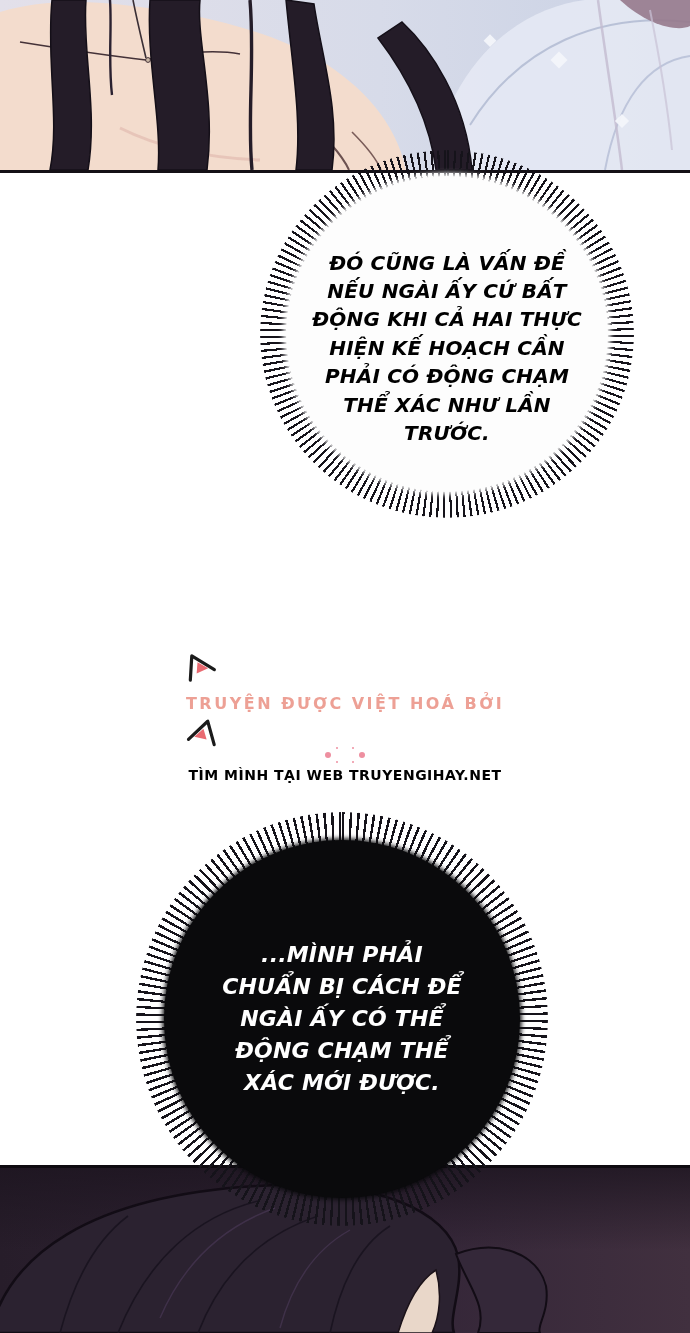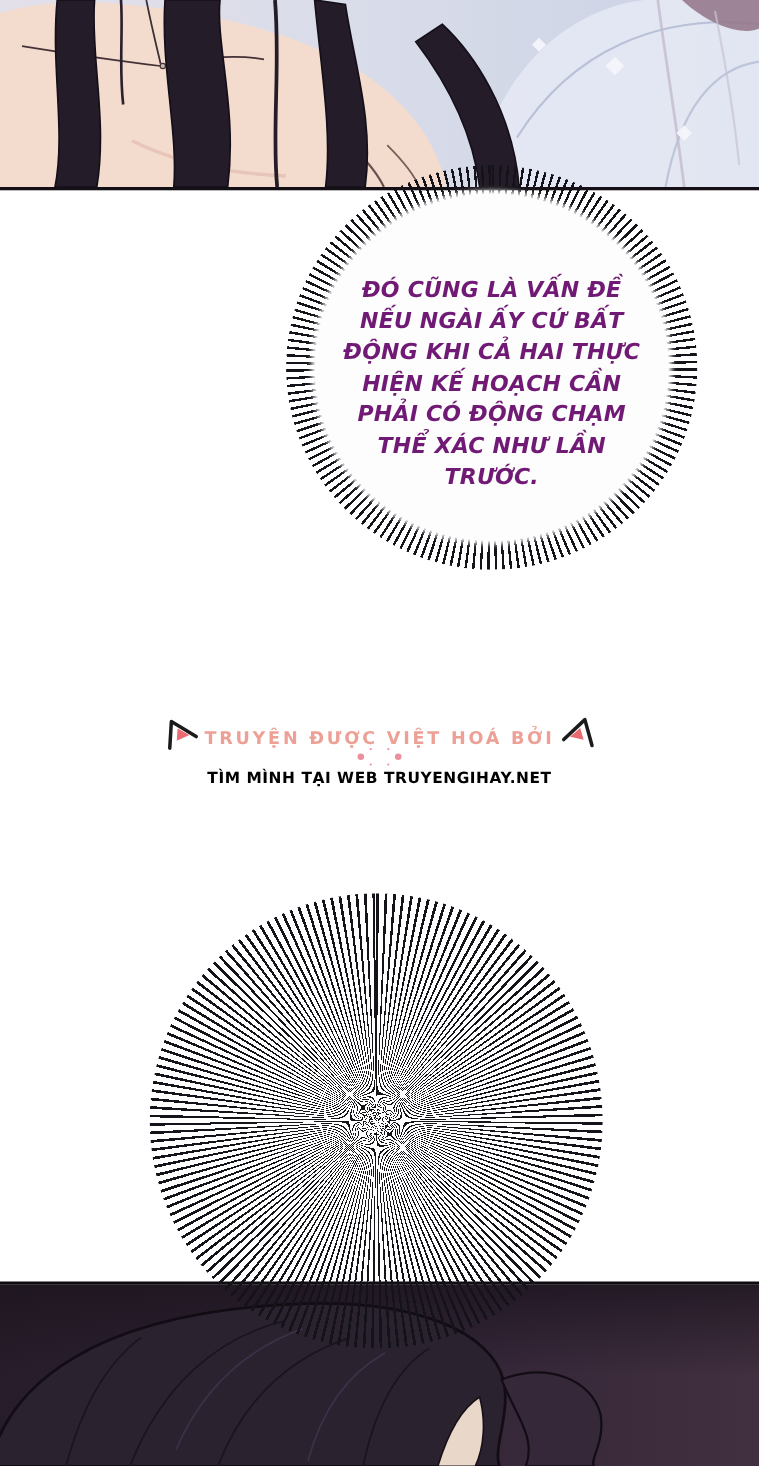--- a/index.html
+++ b/index.html
@@ -28,28 +28,28 @@
     inset:26px;background:#fdfdfd;box-shadow:0 0 5px 3px rgba(253,253,253,.95);
   }
   .bubble-thought{left:136px;top:812px;width:412px;height:414px;}
   .bubble-thought .core{
     inset:28px;background:#0a0a0c;box-shadow:0 0 4px 2px rgba(10,10,12,.9);
   }
   .bubble-text{
     font-weight:700;font-style:italic;white-space:pre-line;
     letter-spacing:.2px;
   }
-  .bubble-speech .bubble-text{font-size:20px;line-height:1.42;color:#701a75;width:300px;margin-top:28px;}
+  .bubble-speech .bubble-text{font-size:20px;line-height:1.42;color:#000000;width:300px;margin-top:28px;}
   .bubble-thought .bubble-text{font-size:22px;line-height:1.45;color:#ffffff;width:320px;}
   
   .watermark{
     position:absolute;left:0;top:652px;width:690px;z-index:2;
     display:flex;flex-direction:column;align-items:center;user-select:none;
   }
-  .wm-row1{display:flex;align-items:center;gap:6px;}
+  .wm-row1{display:flex;align-items:flex-start;gap:6px;flex-direction:column;}
   .wm-line1{
     font-size:16px;font-weight:700;letter-spacing:2.5px;color:#eda095;
     padding-top:6px;
   }
   .cat-ear{width:30px;height:30px;}
   .cat-ear.right{transform:scaleX(-1) rotate(6deg);}
   .cat-ear.left{transform:rotate(-6deg);}
   .wm-row2{display:flex;align-items:center;gap:12px;margin-top:-2px;}
   .wm-name{
     font-family:"DejaVu Serif","Liberation Serif",serif;
@@ -142,20 +142,27 @@
     </div>
     <div class="wm-row2">
       <span class="orn left"></span>
       <span class="orn right"></span>
     </div>
     <div class="wm-line3">TÌM MÌNH TẠI WEB TRUYENGIHAY.NET</div>
   </div>
 
   <div class="bubble bubble-thought">
     <div class="spikes"></div>
+    <div class="core">
+      <div class="bubble-text">...MÌNH PHẢI
+CHUẨN BỊ CÁCH ĐỂ
+NGÀI ẤY CÓ THỂ
+ĐỘNG CHẠM THỂ
+XÁC MỚI ĐƯỢC.</div>
+    </div>
   </div>
 
   <div class="panel panel-bottom">
     <svg width="690" height="165" viewBox="0 0 690 165">
       <defs>
         <linearGradient id="bgBot" x1="0" y1="0" x2="1" y2="0">
           <stop offset="0" stop-color="#271d2a"></stop>
           <stop offset="0.6" stop-color="#342638"></stop>
           <stop offset="1" stop-color="#41303f"></stop>
         </linearGradient>

